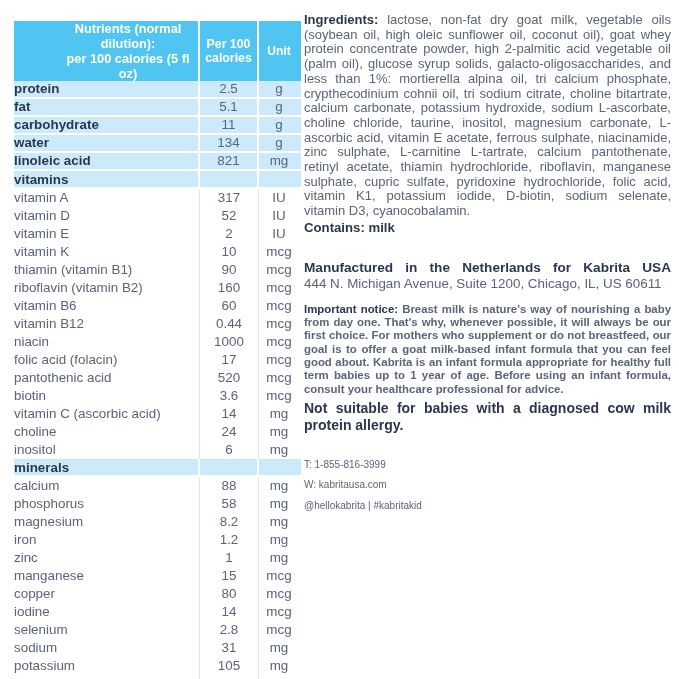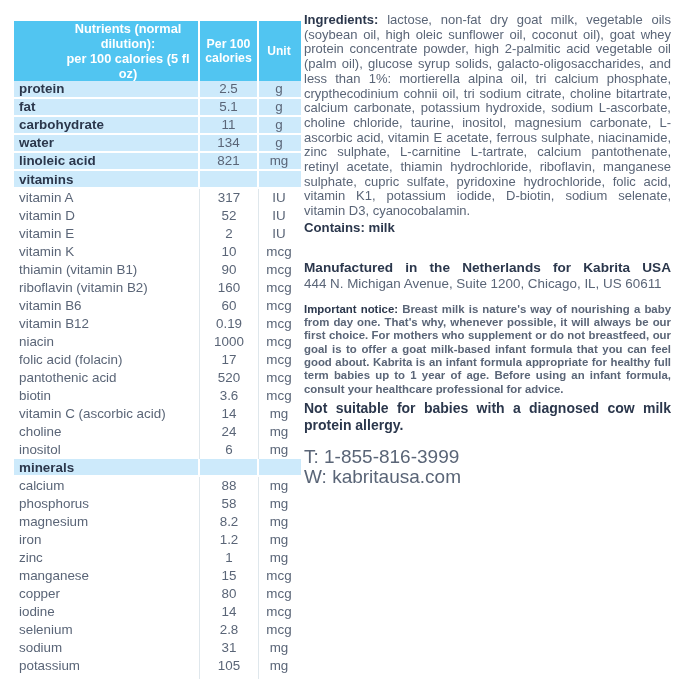--- a/index.html
+++ b/index.html
@@ -19,39 +19,39 @@
   
   .ntable{position:absolute;left:14px;top:21px;width:287px;}
   .thead{display:flex;height:60px;background:var(--header-blue);color:#ffffff;font-weight:bold;text-align:center;}
   .th{display:flex;flex-direction:column;justify-content:center;line-height:1.18;}
   .th-nutrients{width:186px;font-size:12.8px;border-right:2px solid #ffffff;padding-left:44px;}
   .th-per100{width:59px;font-size:12.3px;border-right:2px solid #ffffff;}
   .th-unit{width:40px;font-size:12px;}
   .tbody{width:100%;}
   .row{display:flex;height:18px;font-size:13.4px;color:var(--text-body);}
   .cell{line-height:17px;overflow:hidden;white-space:nowrap;}
-  .c-label{width:186px;padding-left:5px;text-align:left;border-right:1px solid var(--divider);}
+  .c-label{width:186px;text-align:left;border-right:1px solid var(--divider);}
   .c-value{width:59px;text-align:center;border-right:1px solid var(--divider);}
   .c-unit{width:40px;text-align:center;}
   .row.main,.row.section{background:var(--row-blue);border-bottom:2px solid #ffffff;}
   .row.main .cell{line-height:16px;}
   .row.main .c-label,.row.section .c-label{font-weight:bold;color:var(--text-dark);border-right:2px solid #ffffff;}
   .row.main .c-value,.row.section .c-value{border-right:2px solid #ffffff;}
   
   .rpanel{position:absolute;left:304px;top:13px;width:367px;color:var(--text-body);}
   .rpanel strong{color:var(--text-dark);}
   .ingredients{font-size:13px;line-height:14.7px;text-align:justify;}
   .contains{font-size:13.2px;line-height:15px;margin-top:1px;}
   .mfg-heading{font-size:13.6px;line-height:17px;font-weight:bold;color:var(--text-dark);
     margin-top:24px;text-align:justify;text-align-last:justify;}
   .mfg-address{font-size:13.4px;line-height:16px;}
   .notice{font-size:11.4px;line-height:13.3px;margin-top:11px;text-align:justify;font-weight:bold;}
   .allergy{font-size:14px;line-height:17px;font-weight:bold;color:var(--text-dark);
     margin-top:4px;text-align:justify;}
-  .contact{margin-top:13px;font-size:19px;line-height:20.5px;}
+  .contact{margin-top:21px;font-size:10px;line-height:20.5px;}
 </style>
 </head>
 <body>
 
 <div class="ntable">
   <div class="thead">
     <div class="th th-nutrients">
       <div>Nutrients (normal dilution):</div>
       <div>per 100 calories (5 fl oz)</div>
     </div>
@@ -124,21 +124,21 @@
         <div class="cell c-value">160</div>
         <div class="cell c-unit">mcg</div>
       </div>
       <div class="row normal">
         <div class="cell c-label">vitamin B6</div>
         <div class="cell c-value">60</div>
         <div class="cell c-unit">mcg</div>
       </div>
       <div class="row normal">
         <div class="cell c-label">vitamin B12</div>
-        <div class="cell c-value">0.19</div>
+        <div class="cell c-value">0.44</div>
         <div class="cell c-unit">mcg</div>
       </div>
       <div class="row normal">
         <div class="cell c-label">niacin</div>
         <div class="cell c-value">1000</div>
         <div class="cell c-unit">mcg</div>
       </div>
       <div class="row normal">
         <div class="cell c-label">folic acid (folacin)</div>
         <div class="cell c-value">17</div>
@@ -245,14 +245,15 @@
   <p class="mfg-heading">Manufactured in the Netherlands for Kabrita USA</p>
   <p class="mfg-address">444 N. Michigan Avenue, Suite 1200, Chicago, IL, US 60611</p>
 
   <p class="notice"><strong>Important notice:</strong> <span>Breast milk is nature's way of nourishing a baby from day one. That's why, whenever possible, it will always be our first choice. For mothers who supplement or do not breastfeed, our goal is to offer a goat milk-based infant formula that you can feel good about. Kabrita is an infant formula appropriate for healthy full term babies up to 1 year of age. Before using an infant formula, consult your healthcare professional for advice.</span></p>
 
   <p class="allergy">Not suitable for babies with a diagnosed cow milk protein allergy.</p>
 
   <div class="contact">
     <div>T: 1-855-816-3999</div>
     <div>W: kabritausa.com</div>
+    <div>@hellokabrita  |  #kabritakid</div>
   </div>
 </div>
 
 </body></html>

